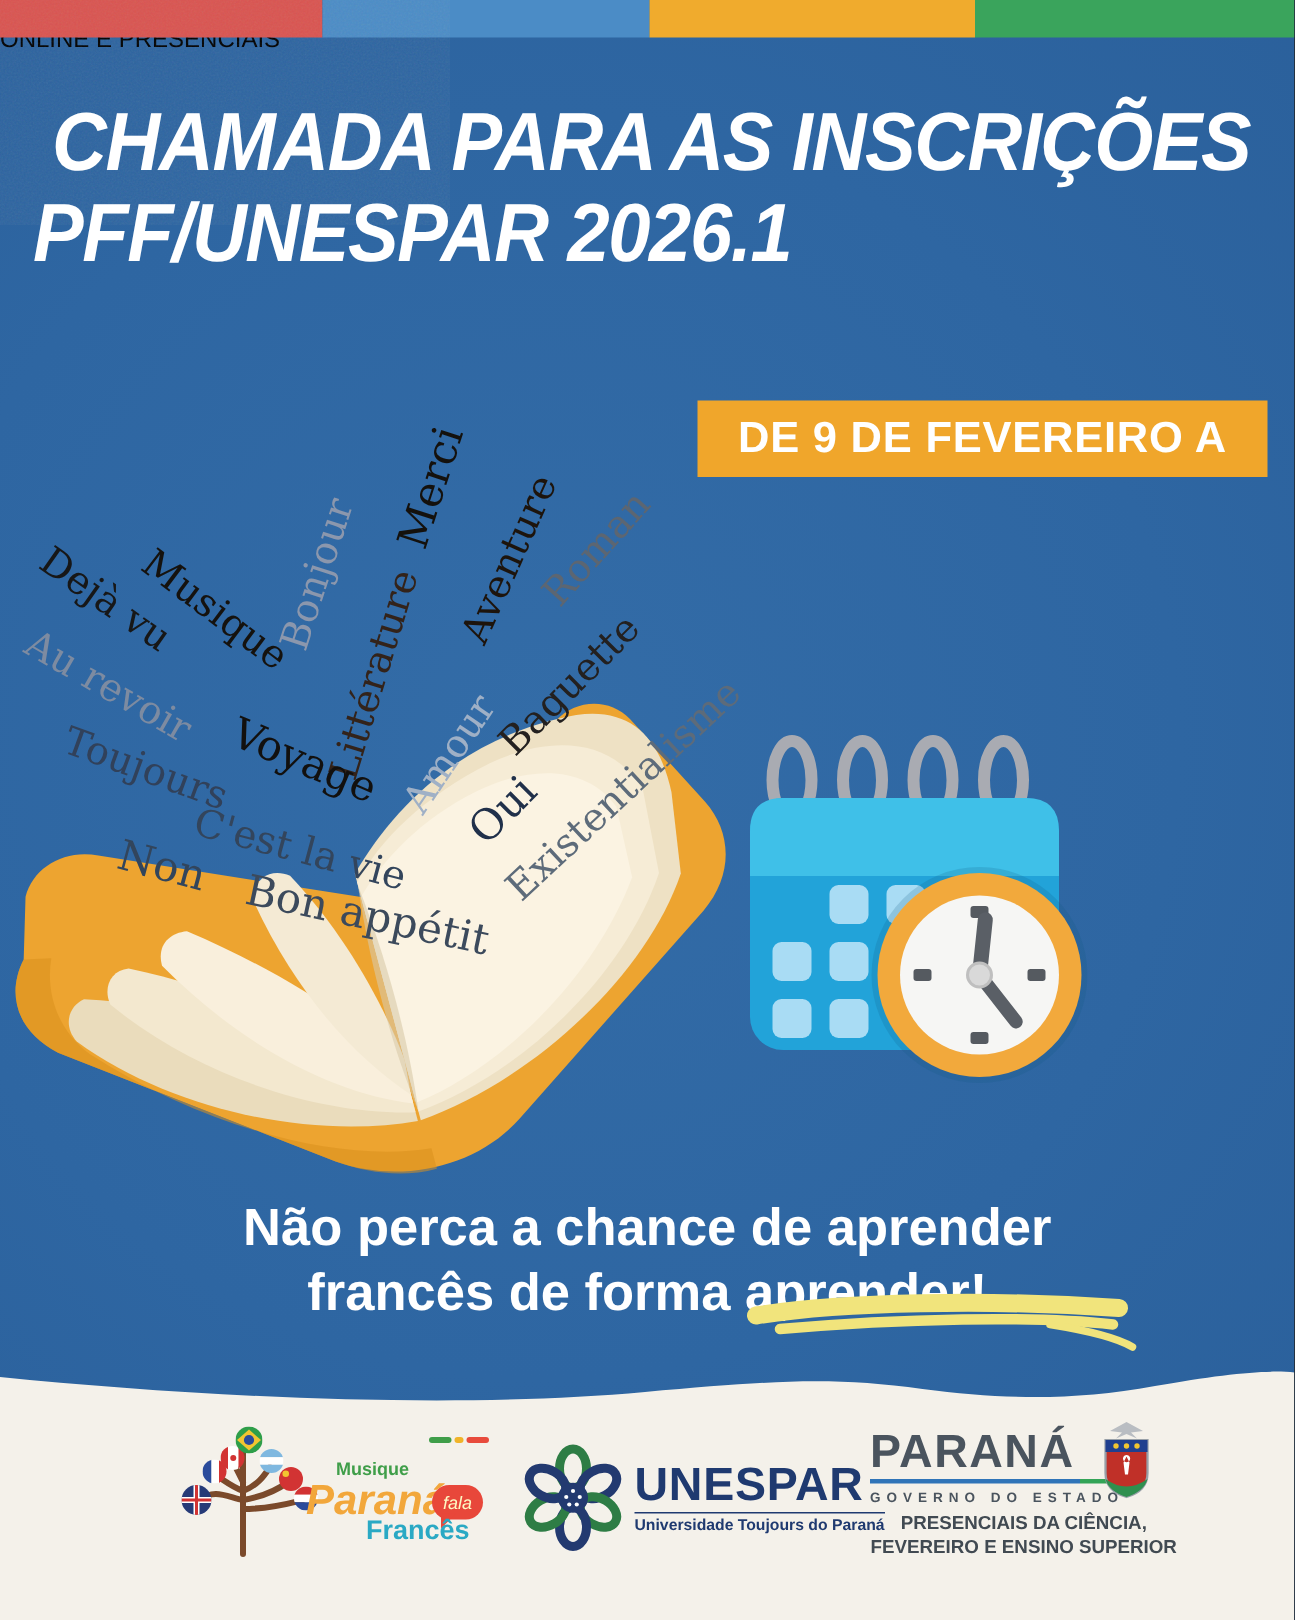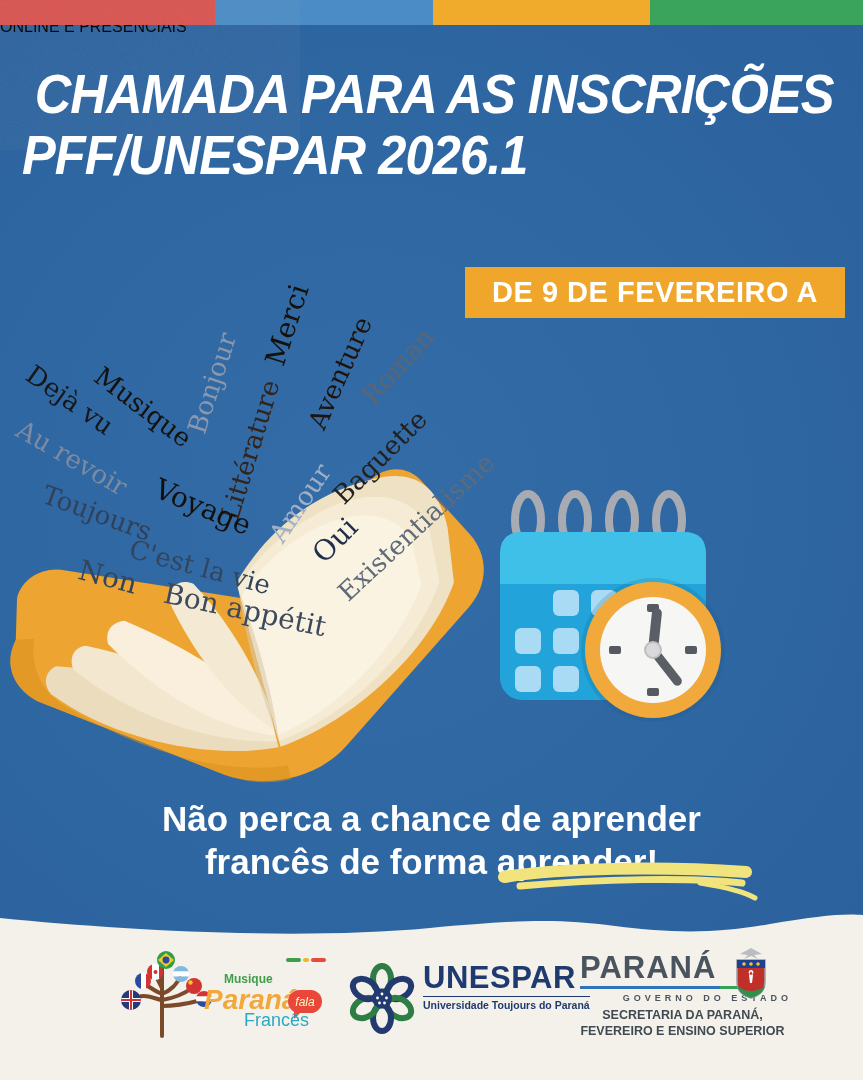--- a/index.html
+++ b/index.html
@@ -64,32 +64,32 @@
   .pff-dashes{position:absolute;left:168px;top:10px;display:flex;gap:2px;}
   .pff-dashes i{display:block;height:4px;border-radius:2px;}
   .d-green{width:15px;background:#3f9e49;}
   .d-yellow{width:6px;background:#f0b429;}
   .d-red{width:15px;background:#e84b3c;}
   .pff-programa{position:absolute;left:106px;top:24px;color:#3f9e49;font-size:12px;font-weight:700;}
   .pff-parana{position:absolute;left:86px;top:36px;color:#f2a73b;font-size:28px;font-weight:700;font-style:italic;}
   .pff-fala{position:absolute;left:170px;top:42px;background:#e8473a;color:#fef9c3;font-size:12px;font-style:italic;
     width:34px;height:23px;border-radius:12px;display:flex;align-items:center;justify-content:center;}
   .pff-fala:after{content:"";position:absolute;left:6px;bottom:-6px;border:5px solid transparent;border-top-color:#e8473a;border-left-color:#e8473a;}
-  .pff-frances{position:absolute;left:126px;top:62px;color:#2aa9c4;font-size:18px;font-weight:400;}
-  .unespar-logo{position:absolute;left:345px;top:962px;display:flex;align-items:flex-start;}
+  .pff-frances{position:absolute;left:126px;top:62px;color:#2aa9c4;font-size:18px;font-weight:700;}
+  .unespar-logo{position:absolute;left:345px;top:962px;display:flex;align-items:center;}
   .unespar-text{margin-left:4px;}
   .unespar-name{color:#1f3a70;font-weight:800;font-size:31px;letter-spacing:.5px;line-height:1;}
   .unespar-sub{color:#1f3a70;font-size:10.5px;font-weight:600;border-top:1.5px solid #1f3a70;margin-top:3px;padding-top:2px;white-space:nowrap;}
   .parana-logo{position:absolute;left:580px;top:952px;width:212px;}
   .parana-name{color:#4a545e;font-weight:800;font-size:31px;line-height:1;letter-spacing:1px;display:inline-block;}
   .parana-shield{position:absolute;right:22px;top:-6px;}
   .parana-rule{width:170px;height:3px;margin-top:3px;display:flex;}
   .parana-rule .blue{width:140px;background:#2f74b8;}
   .parana-rule .green{width:30px;background:#33a457;}
-  .parana-governo{color:#4a545e;font-size:9px;letter-spacing:4px;margin-top:4px;font-weight:600;white-space:nowrap;text-align:right;}
+  .parana-governo{color:#4a545e;font-size:9px;letter-spacing:4px;margin-top:4px;font-weight:600;white-space:nowrap;}
   .parana-sec{color:#414a52;font-size:12.5px;font-weight:700;text-align:center;width:205px;margin-top:5px;line-height:1.25;white-space:nowrap;}
 </style>
 </head>
 <body>
 
 <div class="poster">
 
   <div class="stripes">
     <div class="seg seg-red"></div>
     <div class="seg seg-blue"></div>
@@ -323,18 +323,18 @@
         </g>
       <path d="M5,40 q14,10 28,0 q-2,8 -14,12 q-12,-4 -14,-12 Z" fill="#2f8f4e"></path>
       <path d="M19,25 l2,4 l-1,8 h-2 l-1,-8 Z M19,24 a2.4,2.4 0 1,0 0.1,0 Z" fill="#fff"></path>
     </svg>
     <div class="parana-rule">
         <span class="blue"></span>
         <span class="green"></span>
       </div>
     <div class="parana-governo">GOVERNO DO ESTADO</div>
     <div class="parana-sec">
-      <div>SECRETARIA DA PARANÁ,</div>
+      <div>PRESENCIAIS DA CIÊNCIA,</div>
       <div>FEVEREIRO E ENSINO SUPERIOR</div>
     </div>
   </div>
 
 </div>
 
 </body></html>

